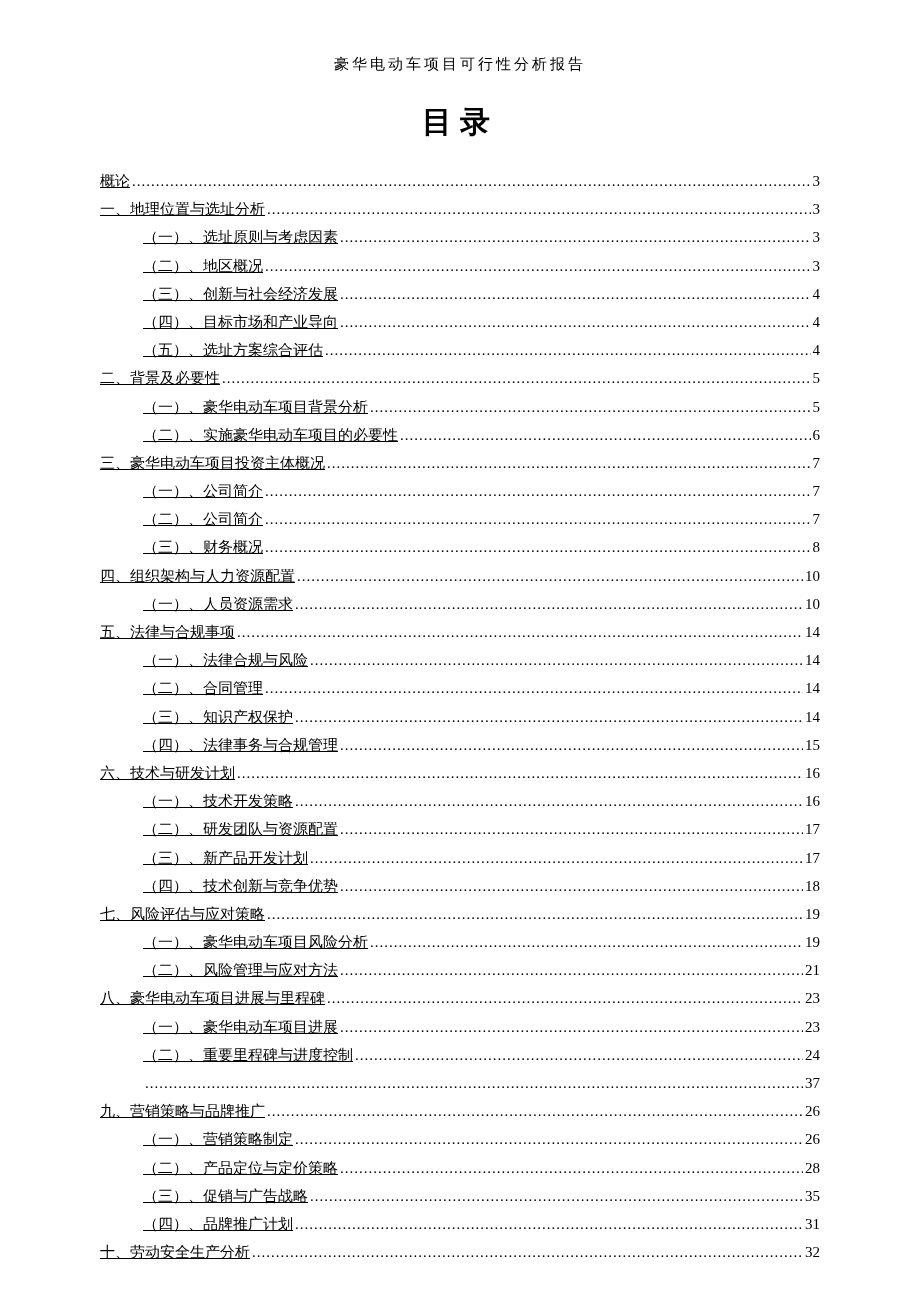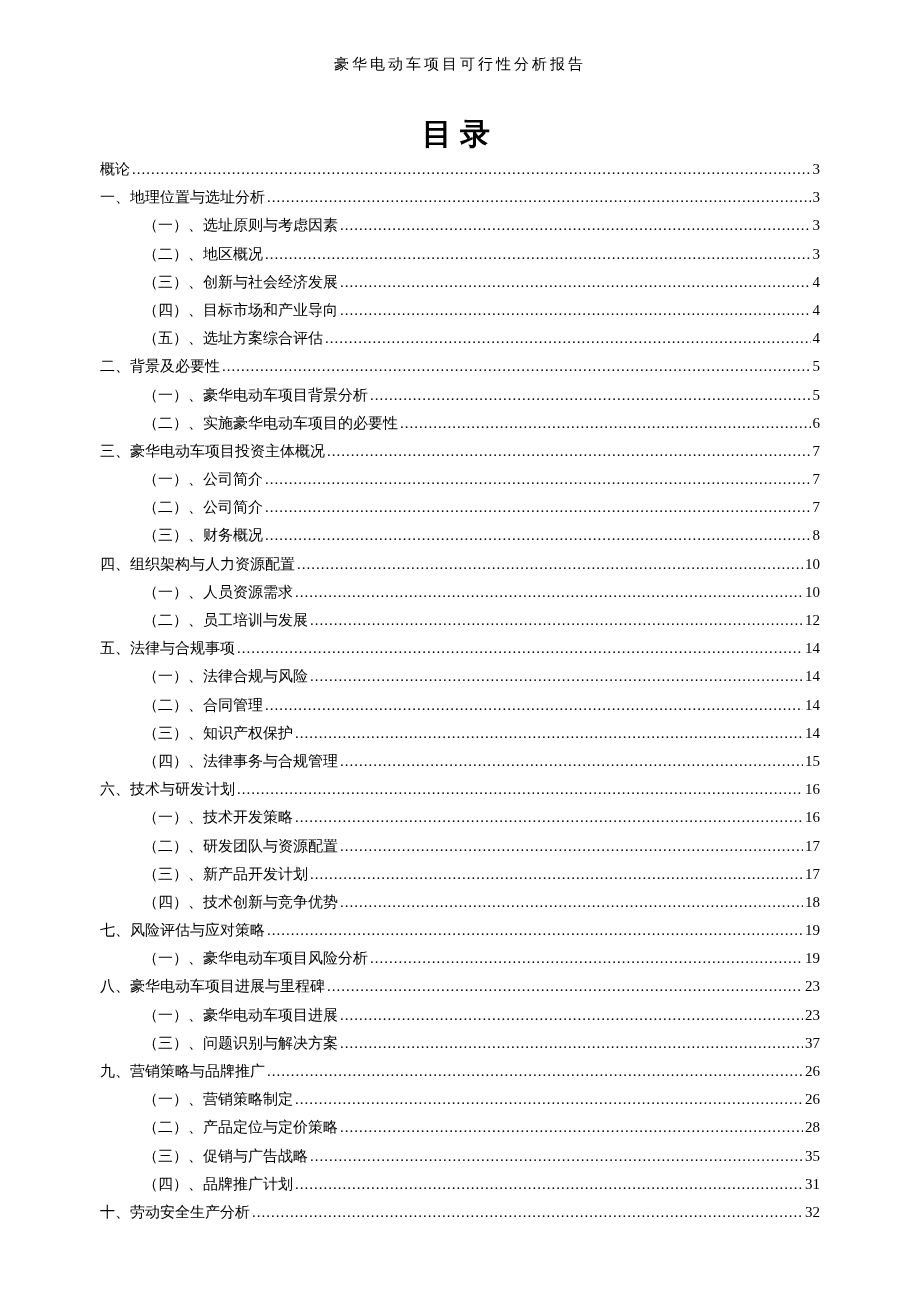--- a/index.html
+++ b/index.html
@@ -9,36 +9,37 @@
       width: 920px;
       margin: 0 auto;
       padding: 55px 100px 40px 100px;
       color: #000;
       font-size: 15px;
     }
     .header-title {
       text-align: center;
       font-size: 15px;
       letter-spacing: 3px;
-      margin-bottom: 40px;
+      margin-bottom: 28px;
     }
     .main-title {
       text-align: center;
       font-size: 30px;
       font-weight: bold;
       letter-spacing: 8px;
+      margin-bottom: 24px;
     }
     .toc-entry {
       display: flex;
       align-items: baseline;
       white-space: nowrap;
       line-height: 1.88;
       font-size: 15px;
     }
-    .toc-entry .label { flex-shrink: 0; }
+    .toc-entry .label { flex-shrink: 0; text-decoration: underline; }
     .toc-entry .dots {
       flex: 1;
       overflow: hidden;
       letter-spacing: 1px;
       color: #000;
       position: relative;
       margin: 0 2px;
     }
     .toc-entry .dots::after {
       content: "..............................................................................................................................................................................................";
@@ -127,25 +128,20 @@
     <div class="toc-entry">
       <span class="label">四、组织架构与人力资源配置</span>
       <span class="dots"></span>
       <span class="page">10</span>
     </div>
     <div class="toc-entry indent-1">
       <span class="label">（一）、人员资源需求</span>
       <span class="dots"></span>
       <span class="page">10</span>
     </div>
-    <div class="toc-entry indent-1">
-      <span class="label">（二）、员工培训与发展</span>
-      <span class="dots"></span>
-      <span class="page">12</span>
-    </div>
     <div class="toc-entry">
       <span class="label">五、法律与合规事项 </span>
       <span class="dots"></span>
       <span class="page">14</span>
     </div>
     <div class="toc-entry indent-1">
       <span class="label">（一）、法律合规与风险</span>
       <span class="dots"></span>
       <span class="page">14</span>
     </div>
@@ -192,32 +188,41 @@
     <div class="toc-entry">
       <span class="label">七、风险评估与应对策略</span>
       <span class="dots"></span>
       <span class="page">19</span>
     </div>
     <div class="toc-entry indent-1">
       <span class="label">（一）、豪华电动车项目风险分析</span>
       <span class="dots"></span>
       <span class="page">19</span>
     </div>
+    <div class="toc-entry indent-1">
+      <span class="label">（二）、风险管理与应对方法</span>
+      <span class="dots"></span>
+      <span class="page">21</span>
+    </div>
     <div class="toc-entry">
       <span class="label">八、豪华电动车项目进展与里程碑</span>
       <span class="dots"></span>
       <span class="page">23</span>
     </div>
     <div class="toc-entry indent-1">
       <span class="label">（一）、豪华电动车项目进展</span>
       <span class="dots"></span>
       <span class="page">23</span>
     </div>
     <div class="toc-entry indent-1">
-      <span class="label">（三）、问题识别与解决方案</span>
+      <span class="label">（二）、重要里程碑与进度控制</span>
+      <span class="dots"></span>
+      <span class="page">24</span>
+    </div>
+    <div class="toc-entry indent-1">
       <span class="dots"></span>
       <span class="page">37</span>
     </div>
     <div class="toc-entry">
       <span class="label">九、营销策略与品牌推广</span>
       <span class="dots"></span>
       <span class="page">26</span>
     </div>
     <div class="toc-entry indent-1">
       <span class="label">（一）、营销策略制定</span>

